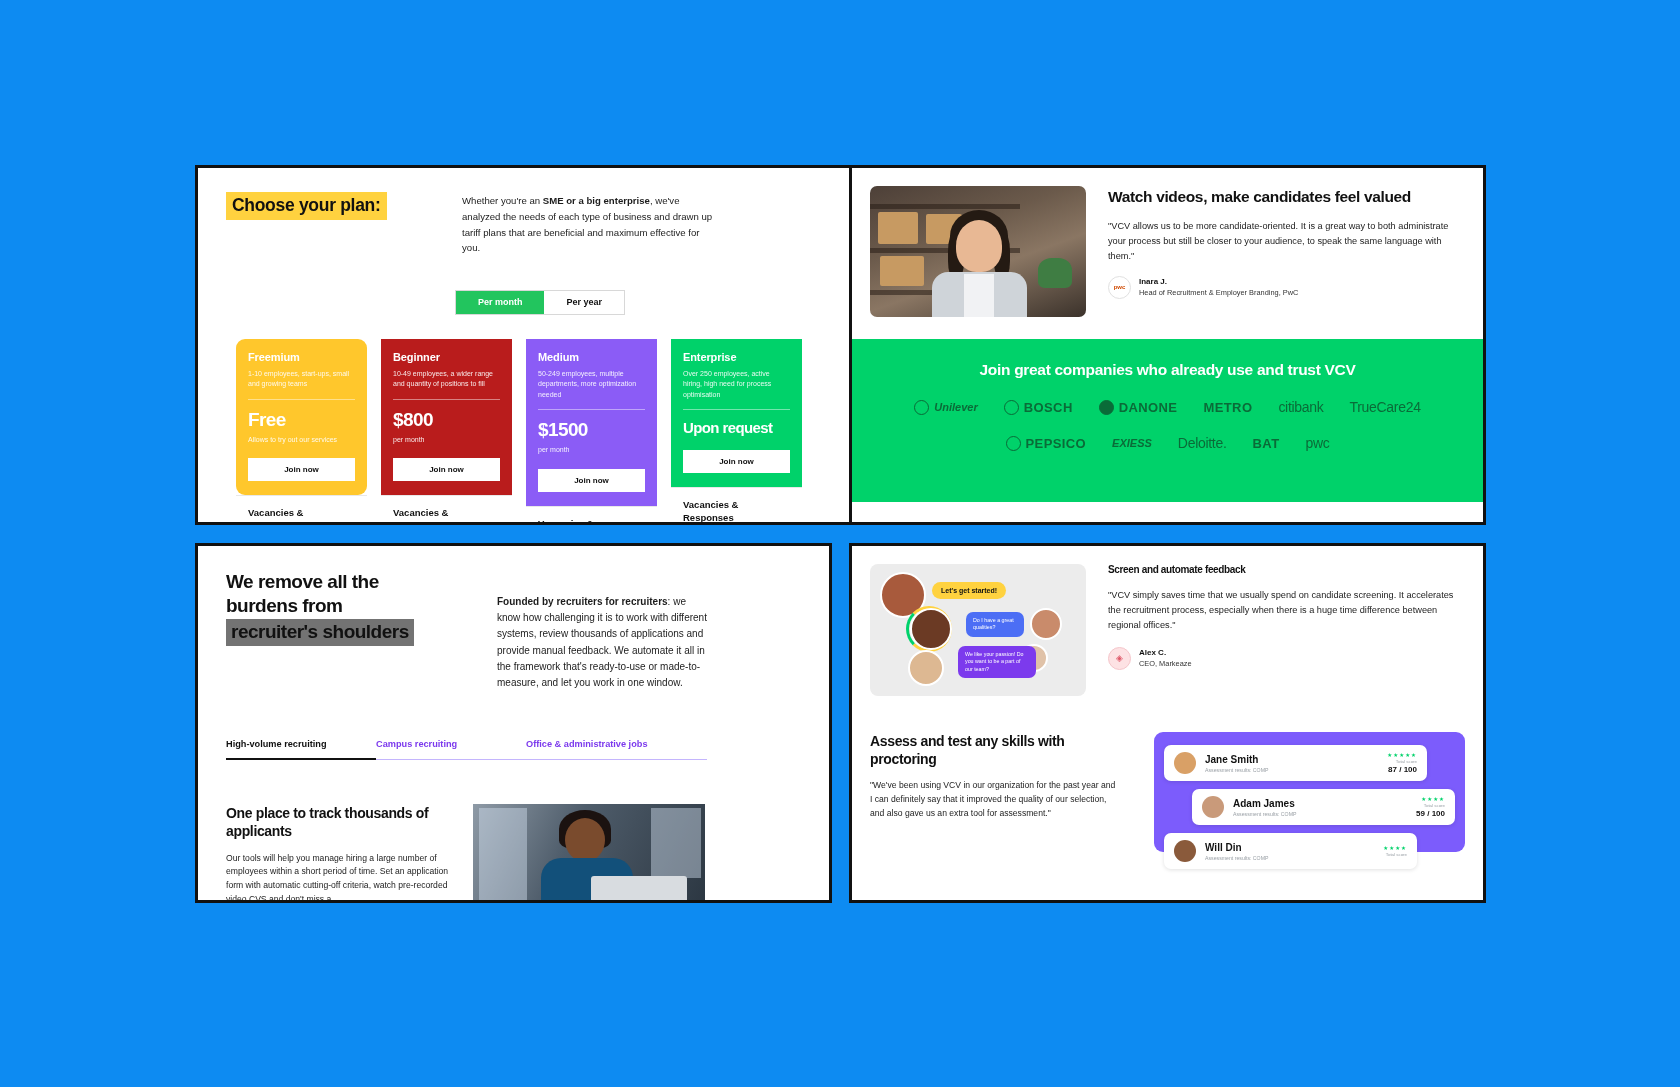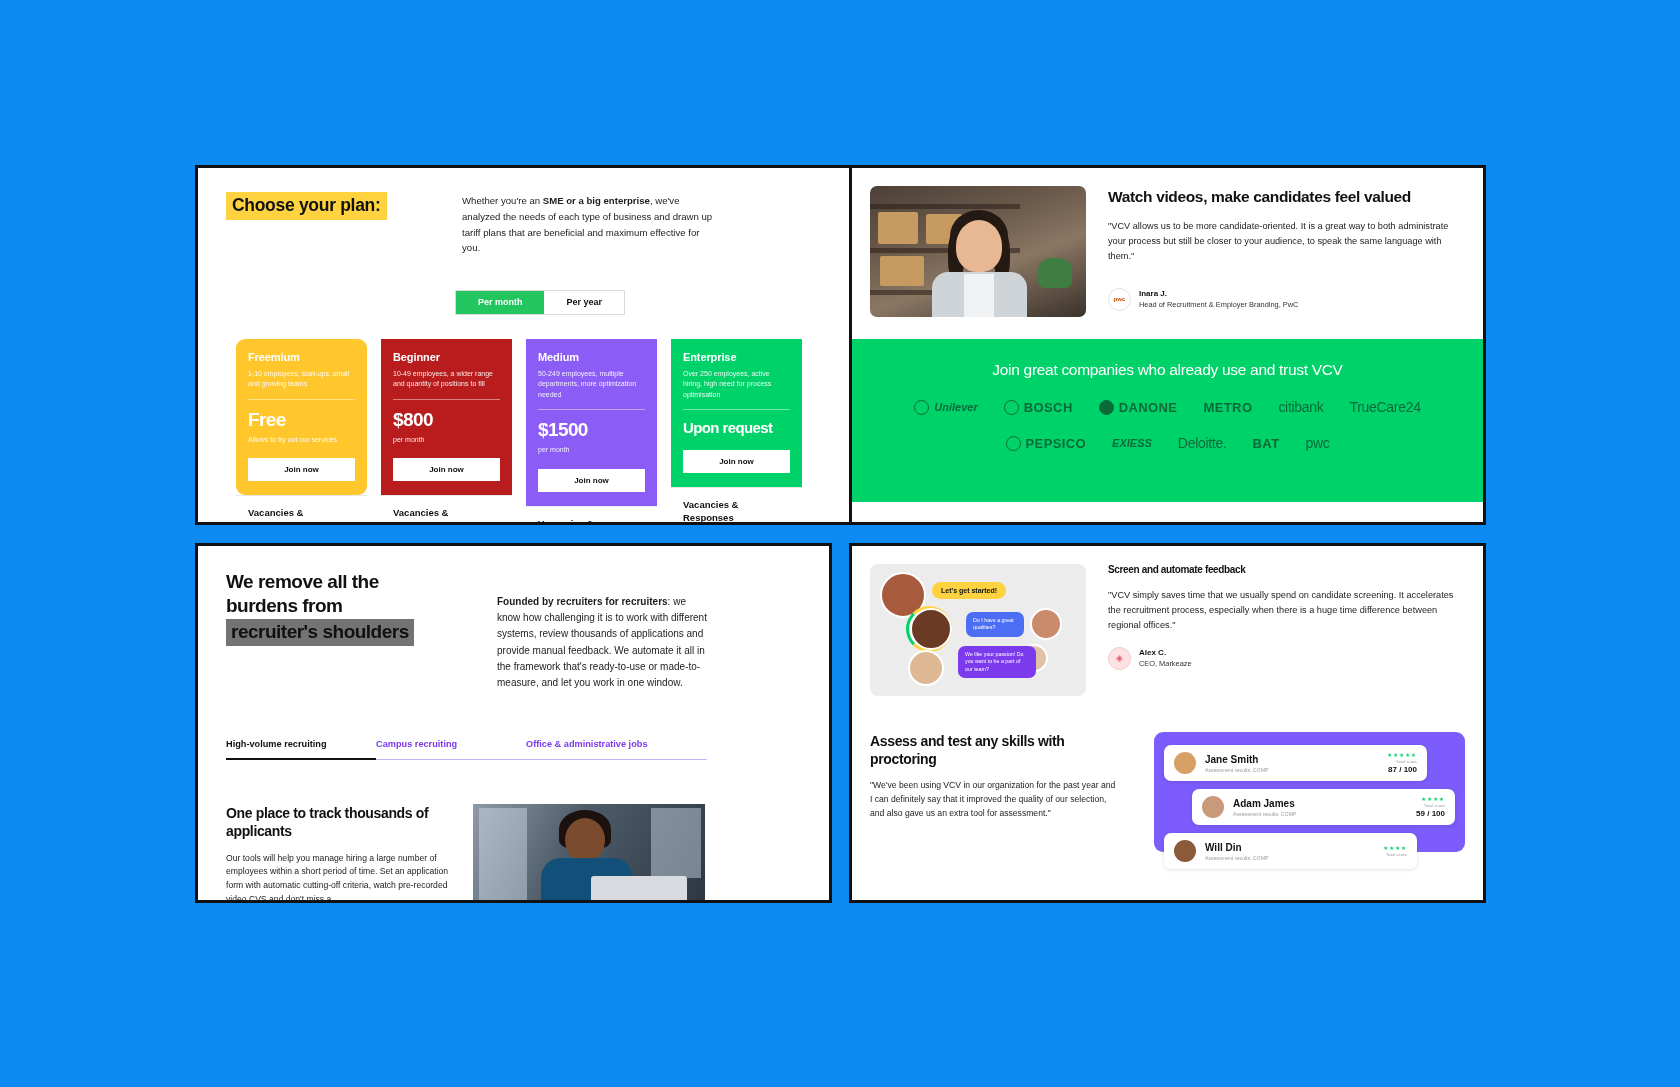--- a/index.html
+++ b/index.html
@@ -148,38 +148,38 @@
   }
 
   .video-copy { flex: 1; padding-top: 2px; }
   .vc-title {
     font-size: 15.5px; font-weight: bold; line-height: 1.22;
     letter-spacing: -0.35px; color: #111;
   }
   .vc-quote {
     font-size: 9.2px; line-height: 1.62; color: #1c1c1c; margin-top: 12px;
   }
-  .vc-author { display: flex; align-items: center; gap: 8px; margin-top: 24px; }
+  .vc-author { display: flex; align-items: center; gap: 8px; margin-top: 12px; }
   .vc-avatar {
     width: 23px; height: 23px; border-radius: 50%;
     border: 1px solid #e1e1e1; background: #fff;
     display: flex; align-items: center; justify-content: center;
     font-size: 6px; font-weight: bold; color: #d04a02; flex: none;
   }
   .vc-name { font-size: 8px; font-weight: bold; color: #111; }
   .vc-role { font-size: 7.4px; color: #333; margin-top: 2px; }
 
   .green-band {
     background: #00d26a;
     margin-top: 22px;
     padding: 22px 18px 20px 18px;
     height: 163px;
   }
   .gb-title {
-    text-align: center; color: #fff; font-weight: normal;
+    text-align: center; color: #fff; font-weight: bold;
     font-size: 15.5px; letter-spacing: -0.3px;
   }
   .logo-row {
     display: flex; align-items: center; justify-content: center;
     gap: 26px; margin-top: 20px; flex-wrap: nowrap;
   }
   .logo {
     color: #0a6b38; font-weight: bold; font-size: 13px;
     letter-spacing: 0.4px; white-space: nowrap;
     display: flex; align-items: center; gap: 5px;

